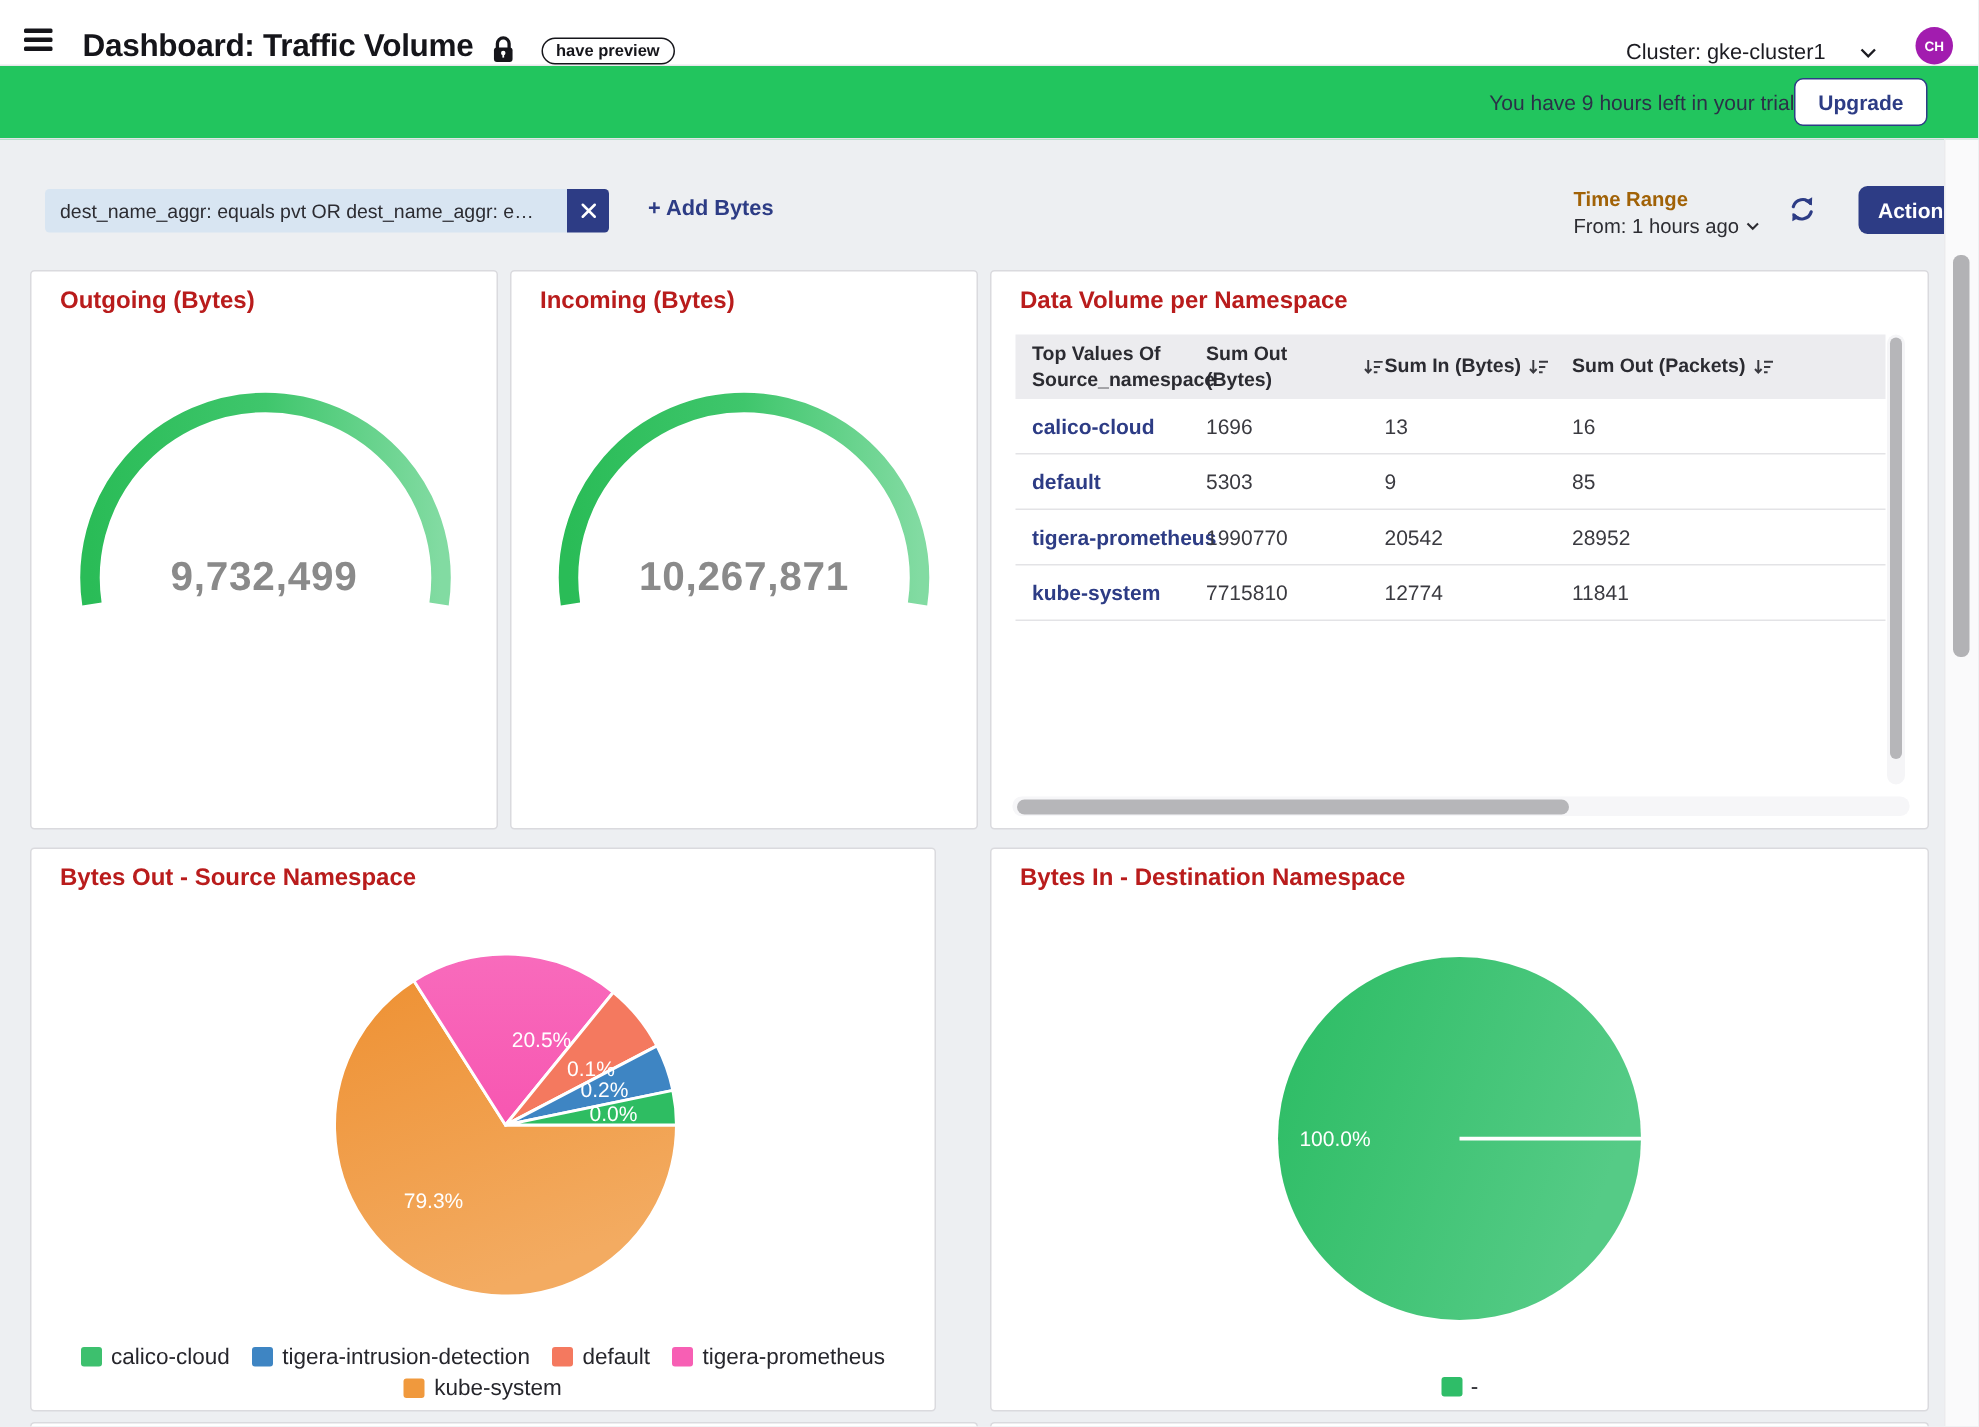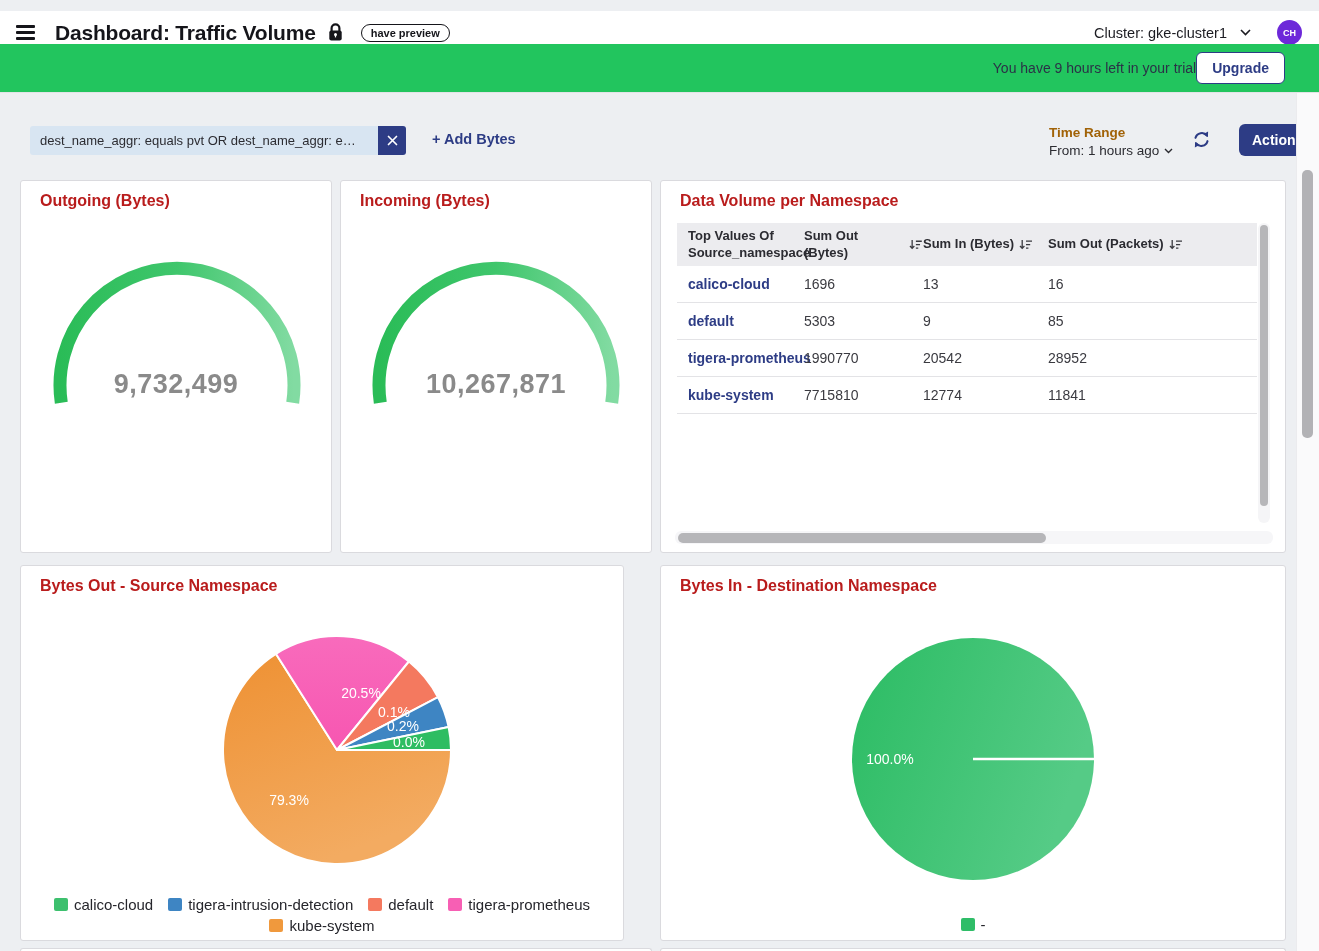--- a/index.html
+++ b/index.html
@@ -1,32 +1,32 @@
 <!DOCTYPE html>
 <html><head>
 <meta charset="utf-8">
 <style>
   * { margin:0; padding:0; box-sizing:border-box; }
   html,body { background:#edeff2; }
   body { font-family:"Liberation Sans","DejaVu Sans",sans-serif; }
   .page { position:relative; width:1319px; height:951px; background:#edeff2; overflow:hidden; }
 
   
-  .topbar { position:absolute; top:11px; left:0; width:1319px; height:44px; background:#fff;
-            border-bottom:1px solid #e8e8ec; display:flex; align-items:center; padding:0 17px 0 10px; }
+  .topbar { position:absolute; top:0; left:0; width:1319px; height:44px; background:#fff;
+            border-bottom:1px solid #e8e8ec; display:flex; align-items:flex-end; padding:0 17px 0 10px; }
   .hamburger { background:none; border:none; cursor:pointer; padding:6px; }
   .hb-icon i { display:block; width:19px; height:2.5px; background:#15151a; border-radius:1px; margin:3.5px 0; }
   .title { font-size:21px; font-weight:700; color:#15151a; letter-spacing:-0.2px; margin-left:14px; white-space:nowrap; }
   .lock { margin-left:12px; display:flex; align-items:center; }
   .badge { margin-left:18px; font-size:11px; font-weight:700; color:#15151a; border:1.5px solid #15151a;
            border-radius:11px; padding:2px 9px; white-space:nowrap; }
   .spacer { flex:1; }
-  .cluster { display:flex; align-items:center; gap:13px; cursor:pointer; margin-right:26px; }
+  .cluster { display:flex; align-items:center; gap:23px; cursor:pointer; margin-right:26px; }
   .cluster span { font-size:14.5px; color:#1c1c22; }
-  .avatar { width:25px; height:25px; border-radius:50%; background:#6d28d9; color:#fff; font-size:9px; font-weight:700;
+  .avatar { width:25px; height:25px; border-radius:50%; background:#a21caf; color:#fff; font-size:9px; font-weight:700;
             display:flex; align-items:center; justify-content:center; cursor:pointer; }
 
   
   .trialbar { position:absolute; top:44px; left:0; width:1319px; height:49px; background:#22c55e;
               border-bottom:1px solid #e3e3e7; display:flex; align-items:center; justify-content:flex-end;
               padding-right:34px; }
   .trial-msg { font-size:14px; color:#2b3147; }
   .upgrade-btn { background:#fff; border:1.5px solid #2d3c85; color:#2d3c85; font-size:14px; font-weight:600;
                  border-radius:6px; padding:7px 15px; cursor:pointer; font-family:inherit; }
 

